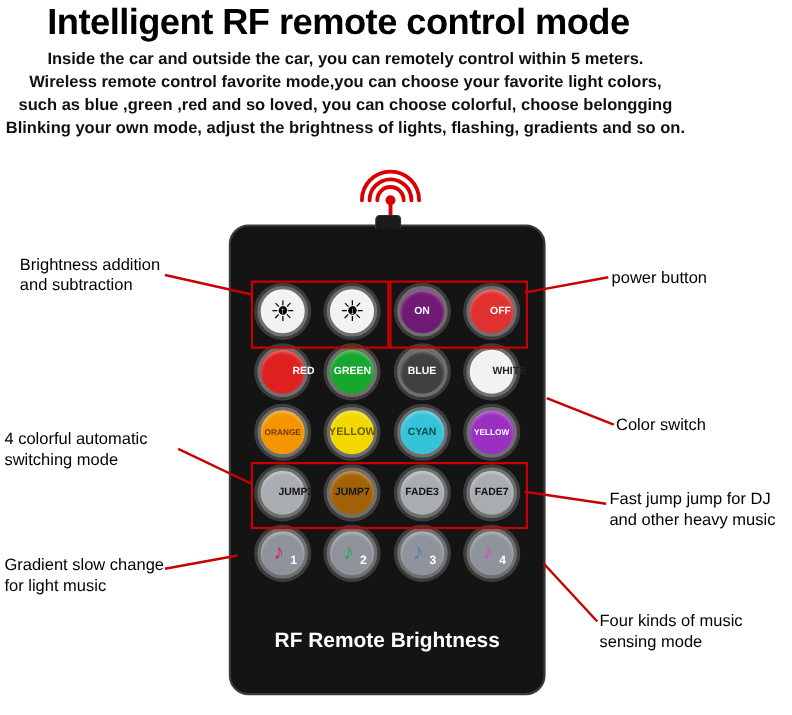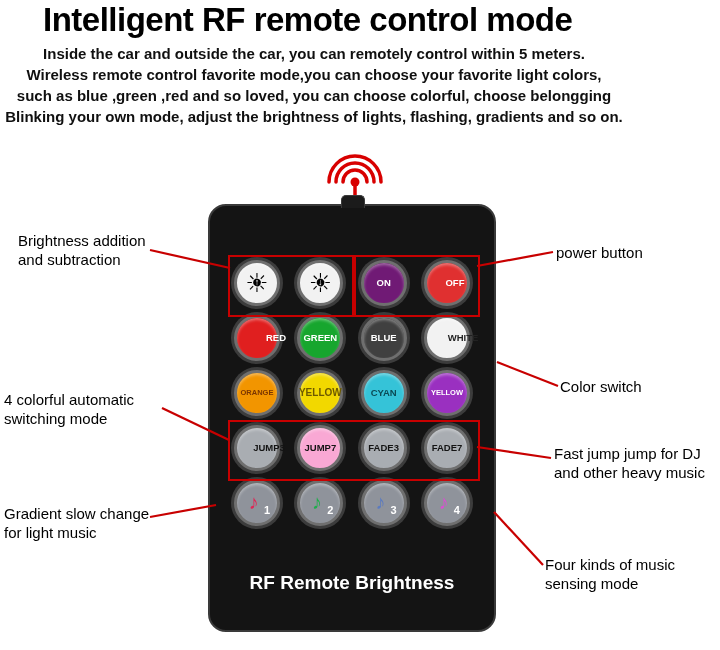--- a/index.html
+++ b/index.html
@@ -112,21 +112,21 @@
             <span class="lbl" style="color: rgb(11, 74, 85); font-size: 9.5px;">CYAN</span>
           </div>
           <div class="btn" style="background: rgb(154, 48, 192);">
             <span class="lbl" style="color: rgb(255, 255, 255); font-size: 7.5px;">YELLOW</span>
           </div>
         </div>
         <div class="button-row">
           <div class="btn" style="background: rgb(169, 173, 178); padding-left: 24px;">
             <span class="lbl" style="color: rgb(20, 20, 20); font-size: 9.5px;">JUMP3</span>
           </div>
-          <div class="btn" style="background: #f9a8d4;">
+          <div class="btn" style="background: #a16207;">
             <span class="lbl" style="color: rgb(20, 20, 20); font-size: 9.5px;">JUMP7</span>
           </div>
           <div class="btn" style="background: rgb(169, 173, 178);">
             <span class="lbl" style="color: rgb(20, 20, 20); font-size: 9.5px;">FADE3</span>
           </div>
           <div class="btn" style="background: rgb(169, 173, 178);">
             <span class="lbl" style="color: rgb(20, 20, 20); font-size: 9.5px;">FADE7</span>
           </div>
         </div>
         <div class="button-row">

